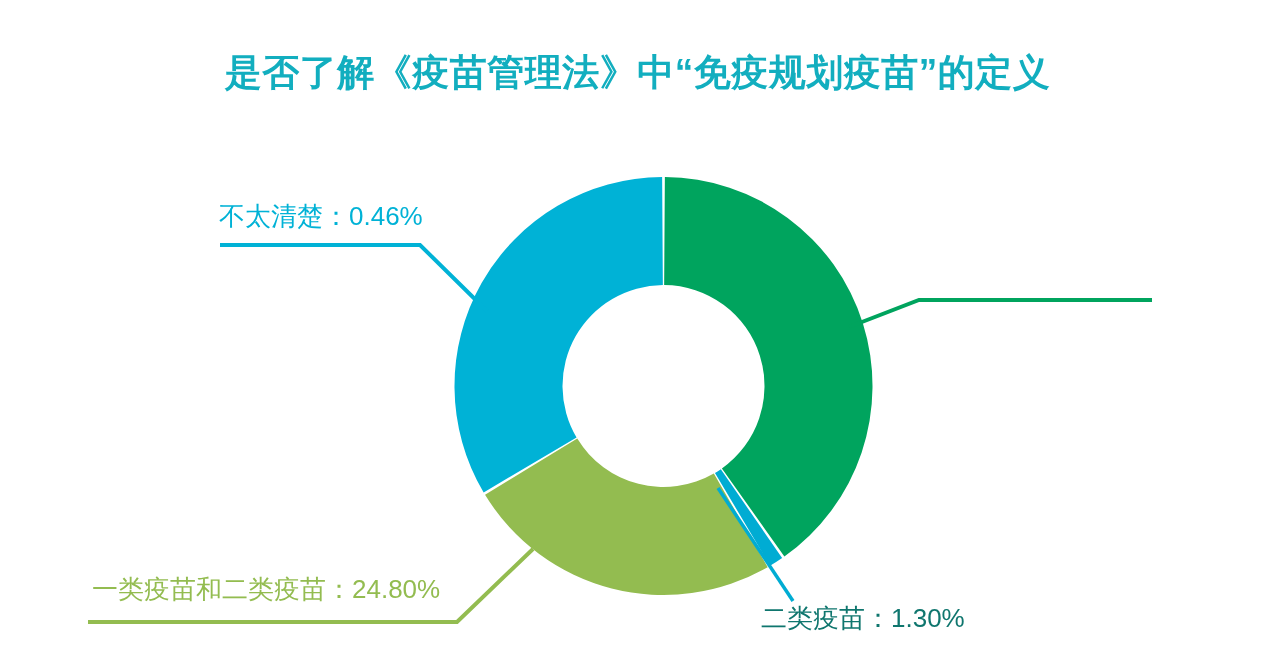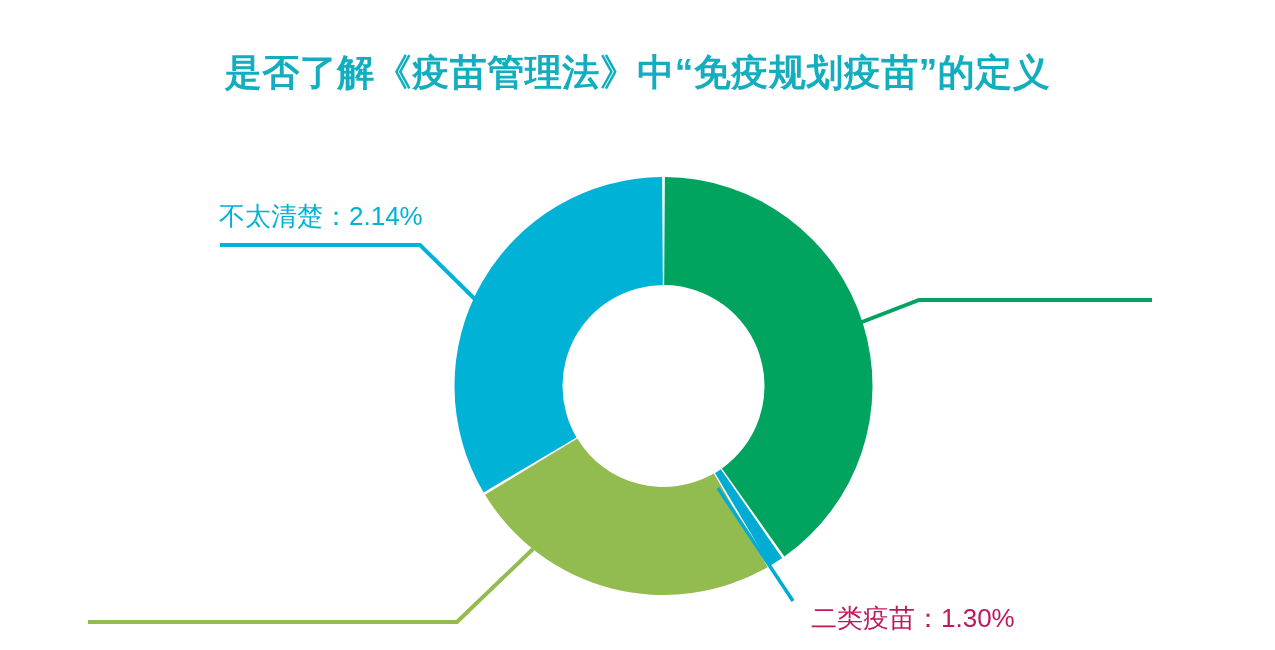--- a/index.html
+++ b/index.html
@@ -43,21 +43,21 @@
   .cb-label {
     position: absolute;
     font-size: 26px;
     font-weight: normal;
     white-space: nowrap;
     letter-spacing: 0px;
   }
   #label-yilei   { left: 920px; top: 259px; color: #00A45E; }
   #label-butai   { left: 219px; top: 199px; color: #00B2D6; }
   #label-yierlei { left: 92px;  top: 572px; color: #93BC50; }
-  #label-erlei   { left: 811px; top: 601px; color: #be185d; }
+  #label-erlei   { left: 761px; top: 601px; color: #0f766e; }
 </style>
 </head>
 <body>
 
 <div id="chart-root">
 
   <div class="chart-title">是否了解《疫苗管理法》中“免疫规划疫苗”的定义</div>
 
   <svg class="donut-svg" viewBox="0 0 1275 650">
 
@@ -78,18 +78,19 @@
 
       <path stroke="#00A45E" d="M 849 327 L 919 300 L 1152 300"></path>
 
       <path stroke="#93BC50" d="M 533 549 L 457 622 L 88 622"></path>
 
       <path stroke="#00ACD3" stroke-width="3.5" d="M 718 488 L 793 601"></path>
     </g>
   </svg>
 
 
-  <div class="cb-label" id="label-butai">不太清楚：2.14%</div>
+  <div class="cb-label" id="label-butai">不太清楚：0.46%</div>
 
+  <div class="cb-label" id="label-yierlei">一类疫苗和二类疫苗：24.80%</div>
 
   <div class="cb-label" id="label-erlei">二类疫苗：1.30%</div>
 
 </div>
 
 </body></html>

